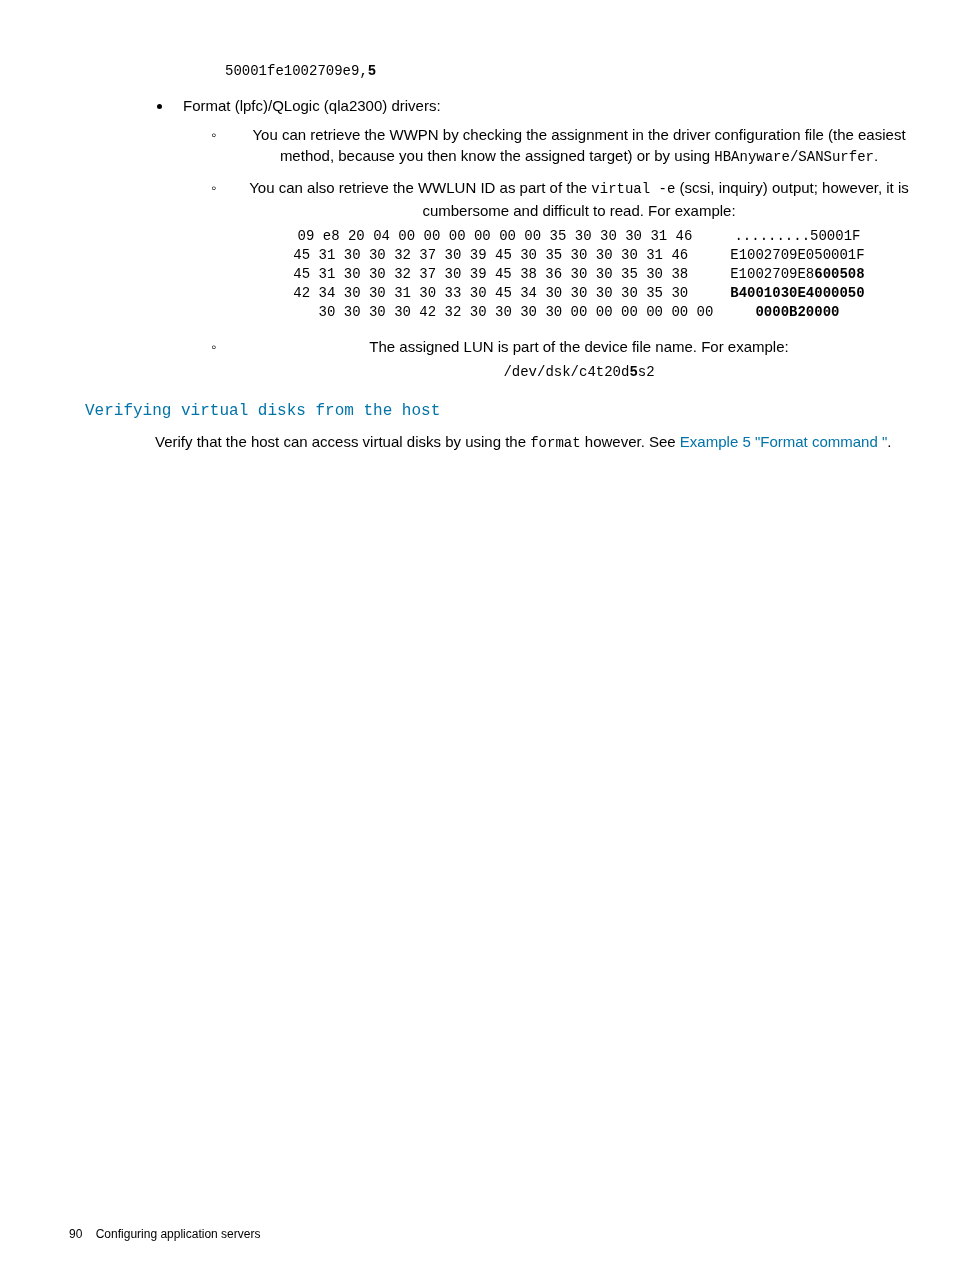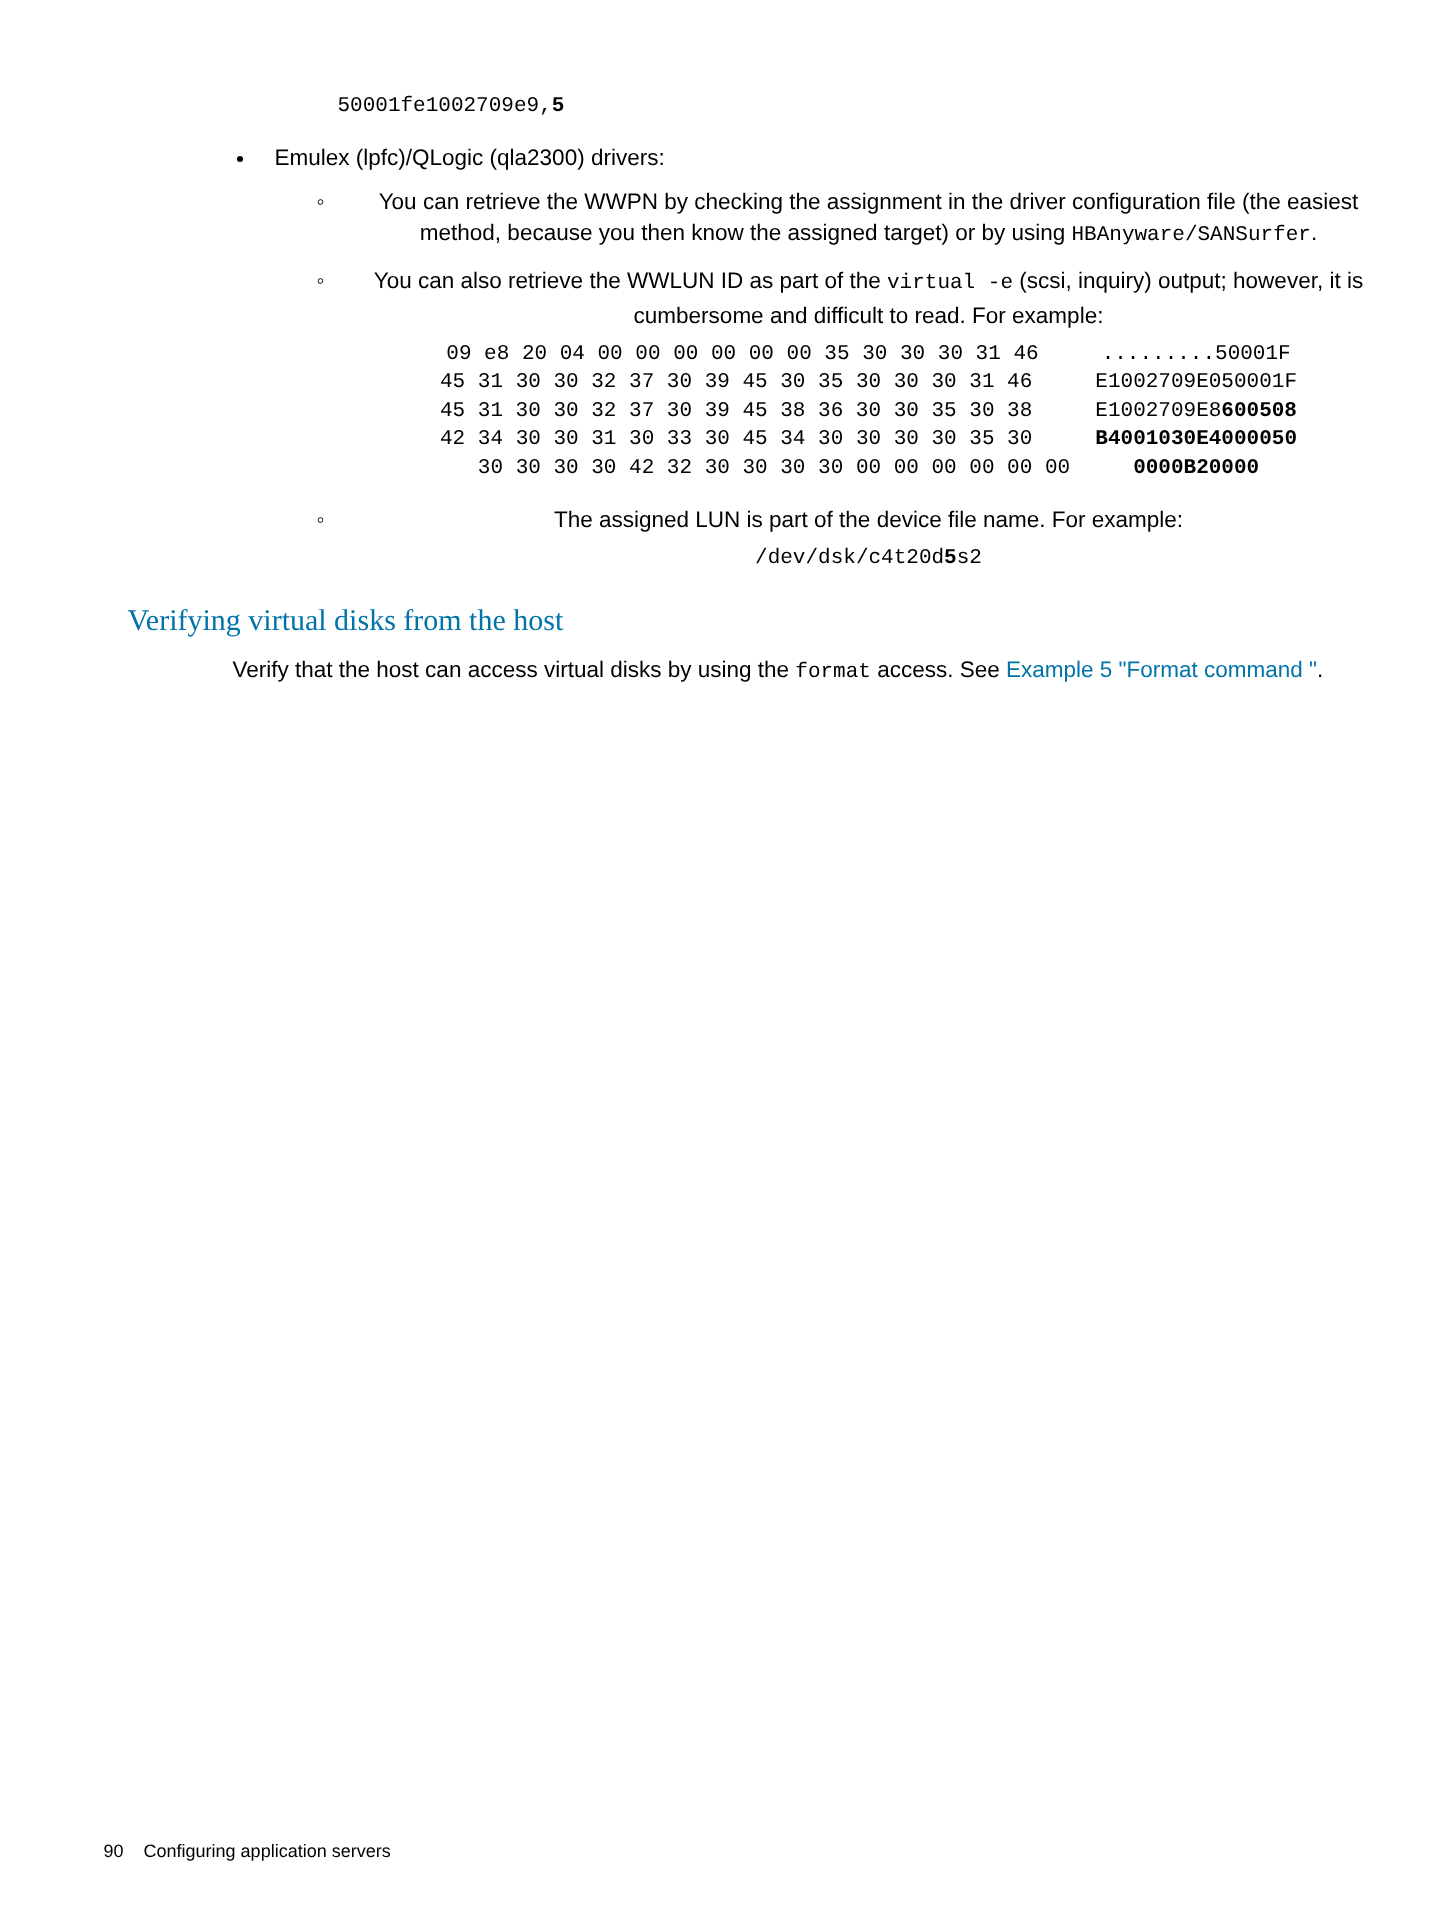--- a/index.html
+++ b/index.html
@@ -53,24 +53,24 @@
   }
   ul.sub-bullet > li::before {
     content: "◦";
     position: absolute;
     left: 0;
     top: 0;
     font-size: 15px;
     color: #000;
   }
   h2.section {
-    font-family: Liberation Serif, serif;
+    font-family: Liberation Mono, monospace;
     font-weight: normal;
     color: #0073a8;
-    font-size: 20px;
+    font-size: 16px;
     margin: 18px 0 8px 0;
   }
   .body-after-heading {
     margin-left: 70px;
     margin-top: 6px;
   }
   a.link { color: #0073a8; text-decoration: none; }
   .footer {
     position: absolute;
     bottom: 28px;
@@ -86,21 +86,21 @@
 </style>
 </head>
 <body>
 
 <div class="page">
 
   <div class="code-block pre-top"><span>50001fe1002709e9,</span><span class="bold">5</span></div>
 
   <ul class="top-bullet">
     <li>
-      <span>Emulex (lpfc)/QLogic (qla2300) drivers:</span>
+      <span>Format (lpfc)/QLogic (qla2300) drivers:</span>
 
       <ul class="sub-bullet">
         <li>
           <span>You can retrieve the WWPN by checking the assignment in the driver configuration file (the easiest method, because you then know the assigned target) or by using </span><span class="mono">HBAnyware/SANSurfer</span><span>.</span>
         </li>
 
         <li>
           <div style="margin-top:6px;">
             <span>You can also retrieve the WWLUN ID as part of the </span><span class="mono">virtual -e</span><span> (scsi, inquiry) output; however, it is cumbersome and difficult to read. For example:</span>
           </div>
@@ -116,21 +116,21 @@
           <div>The assigned LUN is part of the device file name. For example:</div>
           <div class="mono" style="margin-top:6px;"><span>/dev/dsk/c4t20d</span><span class="bold">5</span><span>s2</span></div>
         </li>
       </ul>
     </li>
   </ul>
 
   <h2 class="section">Verifying virtual disks from the host</h2>
 
   <div class="body-after-heading">
-    <span>Verify that the host can access virtual disks by using the </span><span class="mono">format</span><span> access. See </span><a href="#" class="link">Example 5 "Format command "</a><span>.</span>
+    <span>Verify that the host can access virtual disks by using the </span><span class="mono">format</span><span> however. See </span><a href="#" class="link">Example 5 "Format command "</a><span>.</span>
   </div>
 
   <div class="footer">
     <span class="pg">90</span>
     <span>Configuring application servers</span>
   </div>
 
 </div>
 
 </body></html>

